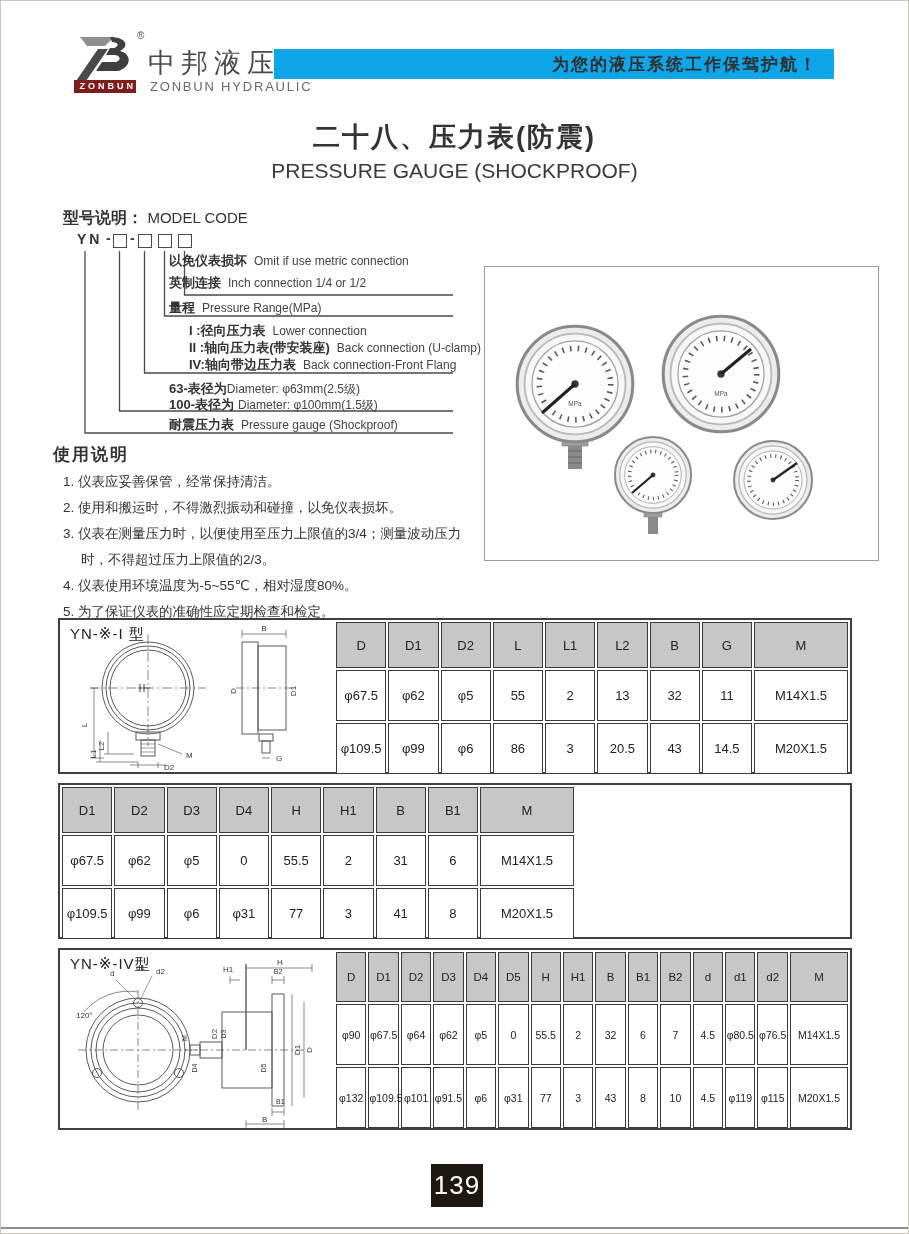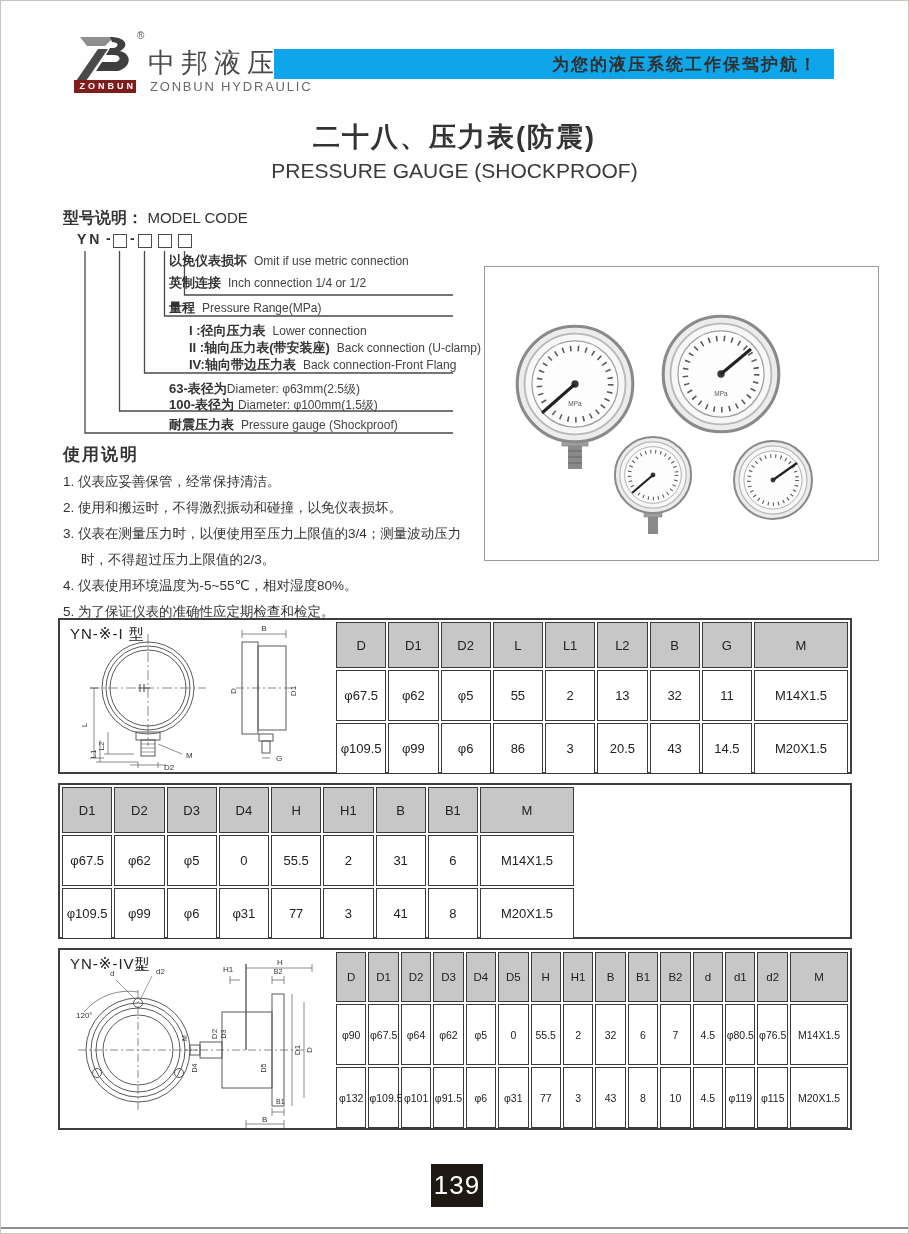--- a/index.html
+++ b/index.html
@@ -25,21 +25,21 @@
   .mc-label{position:absolute;left:62px;top:207px;font-size:16px;color:#333;}
   .mc-label .zh{font-weight:600;}
   .mc-label .en{font-weight:400;font-size:15px;}
   .mc-code{position:absolute;font-size:14px;color:#333;font-weight:600;letter-spacing:3px;}
   .mc-box{position:absolute;width:12px;height:12px;border:1.5px solid #4a4a4a;background:#fff;}
   .mc-row{position:absolute;left:168px;white-space:nowrap;}
   .mc-row .zh{font-size:13px;font-weight:600;color:#333;margin-right:7px;}
   .mc-row .en{font-size:12px;color:#444;}
   .mc-lines{position:absolute;left:0;top:0;pointer-events:none;}
   
-  .usage-head{position:absolute;left:62px;top:442px;font-size:17px;font-weight:700;letter-spacing:2px;color:#333;}
+  .usage-head{position:absolute;left:52px;top:442px;font-size:17px;font-weight:700;letter-spacing:2px;color:#333;}
   .usage-list{position:absolute;left:62px;top:468px;width:415px;margin:0;padding:0;list-style:none;
               font-size:13.5px;color:#333;line-height:26px;font-weight:500;}
   .usage-list li{padding-left:18px;text-indent:-18px;}
   
   .photo-box{position:absolute;left:483px;top:265px;width:395px;height:295px;border:1px solid #9b9b9b;
              background:#fff;box-sizing:border-box;}
   
   .spec{position:absolute;left:57px;width:794px;border:2px solid #3f3f3f;background:#fff;
         box-sizing:border-box;display:flex;}
   .spec .draw{flex:1 1 auto;position:relative;overflow:hidden;}

